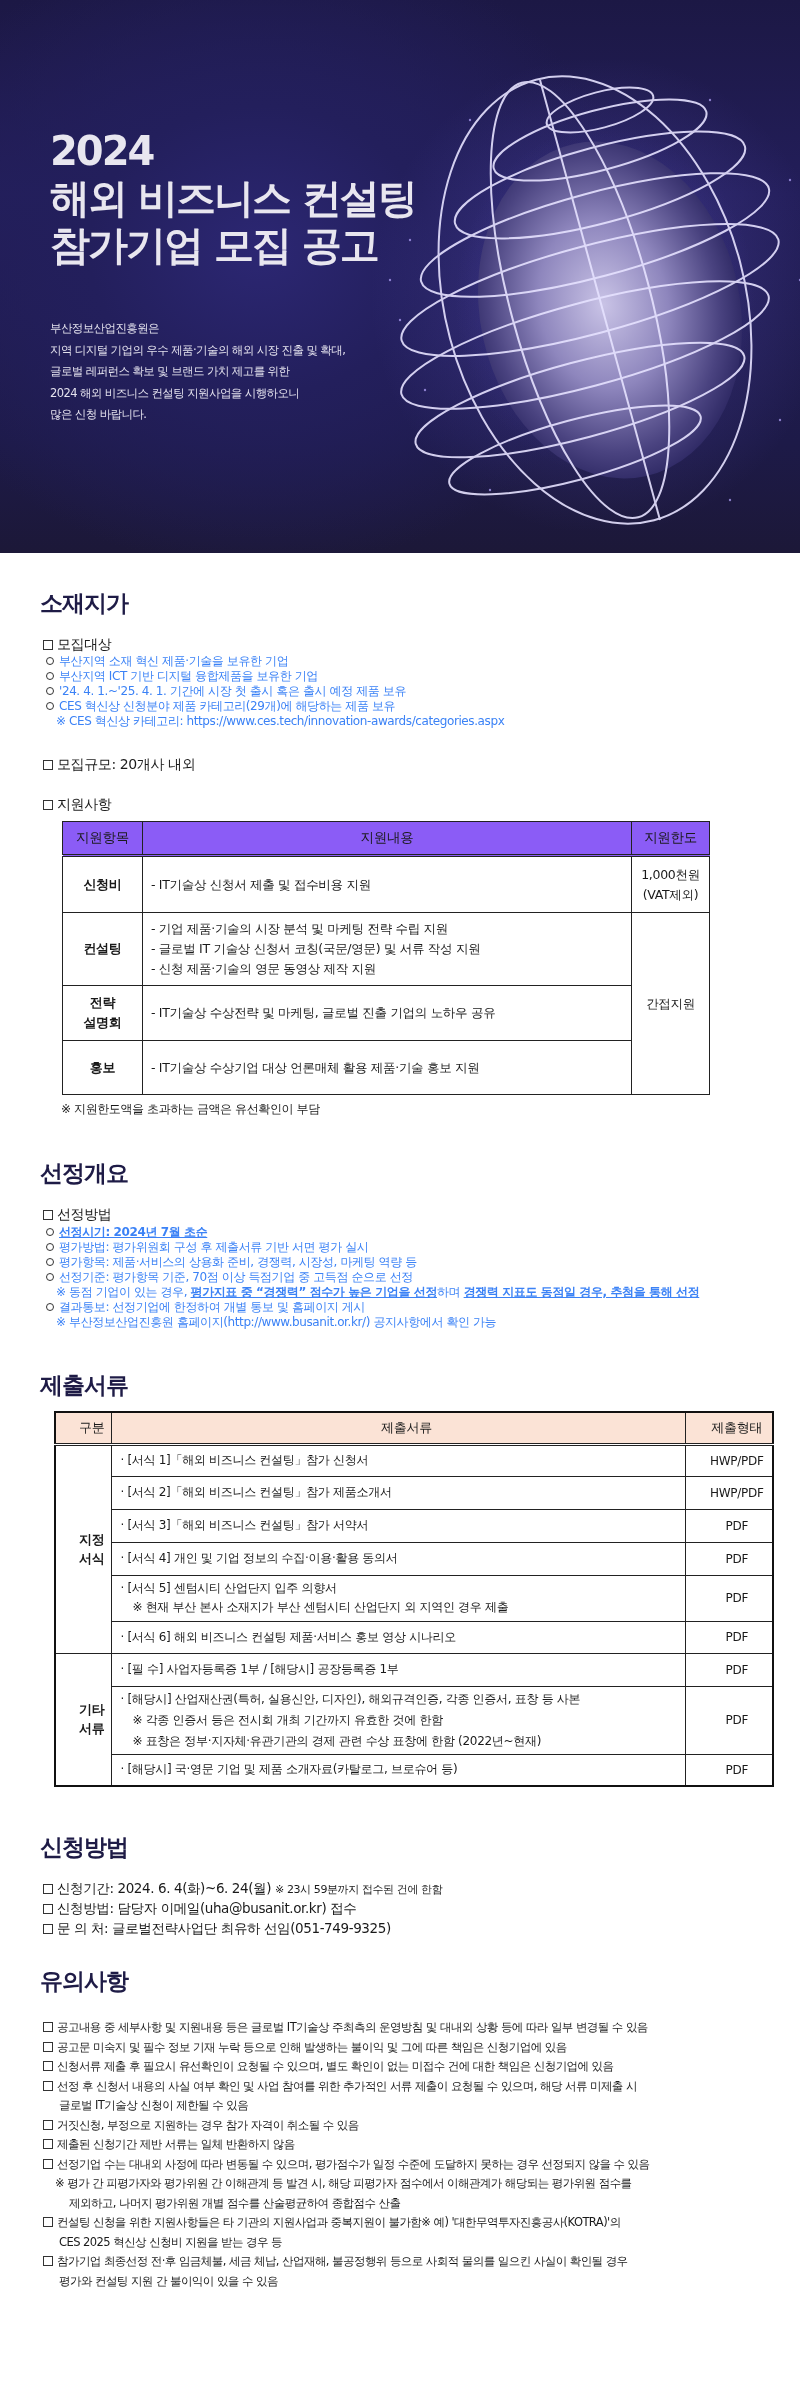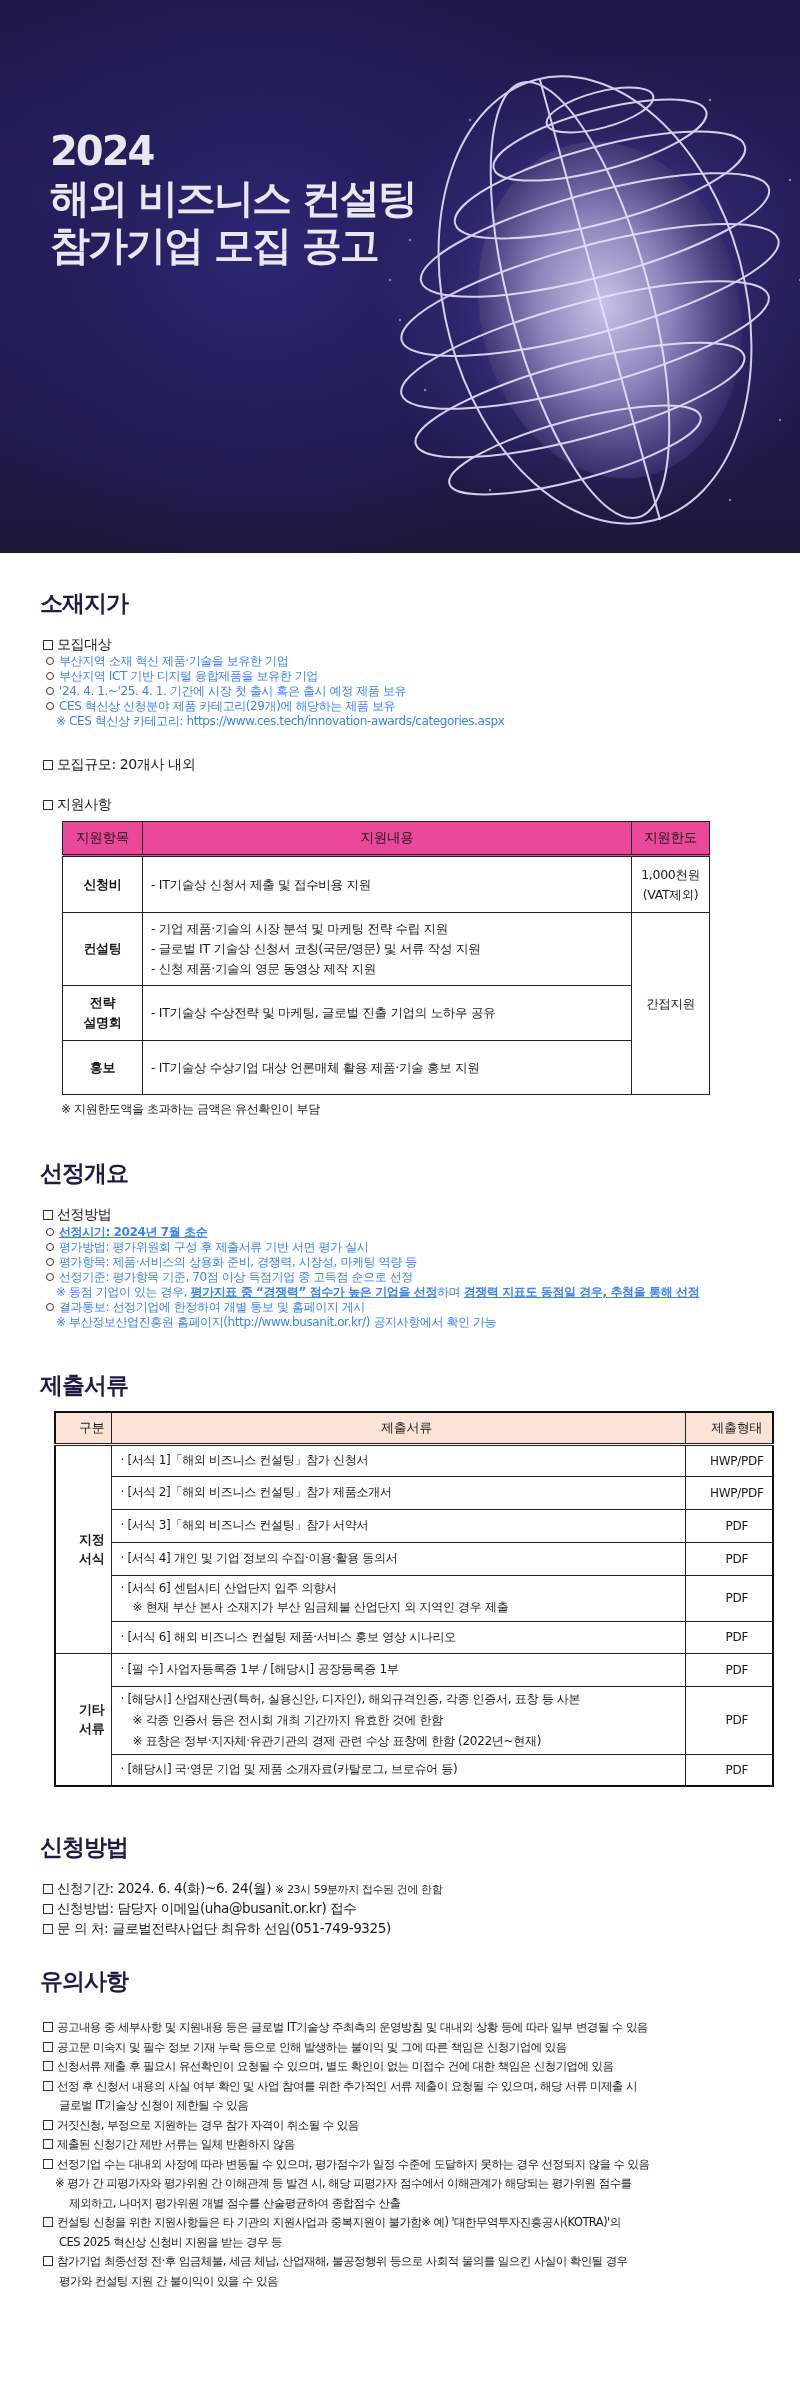--- a/index.html
+++ b/index.html
@@ -31,21 +31,21 @@
   }
   .sub-title { font-size: 14px; margin-left: 43px; color: #1a1a1a; letter-spacing: -0.4px; }
   .line { font-size: 12px; line-height: 15px; margin-left: 46px; white-space: nowrap; letter-spacing: -0.4px; color: #3b82f6; }
   .line.note { margin-left: 56px; }
   .bold-u { font-weight: bold; text-decoration: underline; }
 
   
   table { border-collapse: collapse; }
   .tbl1 { position: absolute; left: 62px; width: 648px; font-size: 12.5px; letter-spacing: -0.3px; }
   .tbl1 th, .tbl1 td { border: 1px solid #222; }
-  .tbl1 thead th { background: #ec4899; font-weight: normal; height: 34px; font-size: 13.5px; border-bottom: 3px double #222; }
+  .tbl1 thead th { background: #8b5cf6; font-weight: normal; height: 34px; font-size: 13.5px; border-bottom: 3px double #222; }
   .tbl1 td.cat { text-align: center; font-weight: bold; font-size: 13px; }
   .tbl1 td.desc { padding-left: 8px; line-height: 20px; }
   .tbl1 td.lim { text-align: center; font-size: 12.5px; line-height: 20px; }
 
   .tbl2 { position: absolute; left: 54px; width: 720px; font-size: 12px; letter-spacing: -0.3px; border: 2px solid #111; }
   .tbl2 th, .tbl2 td { border: 1px solid #222; padding-left: 16px; }
   .tbl2 thead th { background: #fbe3d6; font-weight: normal; height: 32px; font-size: 13px; border-bottom: 3px double #222; }
   .tbl2 td.grp { text-align: center; font-weight: bold; font-size: 13px; line-height: 19px; }
   .tbl2 td.doc { padding-left: 8px; line-height: 19px; }
   .tbl2 td.fmt { text-align: center; }
@@ -105,20 +105,27 @@
         <circle cx="360" cy="440" r="1.2"></circle>
           <circle cx="20" cy="220" r="1.2"></circle>
           <circle cx="435" cy="300" r="1.2"></circle>
       </g>
     </svg>
     <div class="hero-title">
       <div>2024</div>
       <div>해외 비즈니스 컨설팅</div>
       <div>참가기업 모집 공고</div>
     </div>
+    <div class="hero-desc">
+      <div>부산정보산업진흥원은</div>
+      <div>지역 디지털 기업의 우수 제품·기술의 해외 시장 진출 및 확대,</div>
+      <div>글로벌 레퍼런스 확보 및 브랜드 가치 제고를 위한</div>
+      <div>2024 해외 비즈니스 컨설팅 지원사업을 시행하오니</div>
+      <div>많은 신청 바랍니다.</div>
+    </div>
   </div>
 
   <div class="abs section-title" style="top:588px;">소재지가</div>
 
   <div class="abs sub-title" style="top:636px;"><span class="sq"></span><span>모집대상</span></div>
   <div class="abs line" style="top:654px;"><span class="circ"></span><span>부산지역 소재 혁신 제품·기술을 보유한 기업</span></div>
   <div class="abs line" style="top:669px;"><span class="circ"></span><span>부산지역 ICT 기반 디지털 융합제품을 보유한 기업</span></div>
   <div class="abs line" style="top:684px;"><span class="circ"></span><span>'24. 4. 1.~'25. 4. 1. 기간에 시장 첫 출시 혹은 출시 예정 제품 보유</span></div>
   <div class="abs line" style="top:699px;"><span class="circ"></span><span>CES 혁신상 신청분야 제품 카테고리(29개)에 해당하는 제품 보유</span></div>
   <div class="abs line note" style="top:714px;">※ CES 혁신상 카테고리: https://www.ces.tech/innovation-awards/categories.aspx</div>
@@ -214,22 +221,22 @@
       <tr style="height:33px;">
         <td class="doc">· [서식 3]「해외 비즈니스 컨설팅」참가 서약서</td>
         <td class="fmt">PDF</td>
       </tr>
       <tr style="height:33px;">
         <td class="doc">· [서식 4] 개인 및 기업 정보의 수집·이용·활용 동의서</td>
         <td class="fmt">PDF</td>
       </tr>
       <tr style="height:46px;">
         <td class="doc">
-          <div>· [서식 6] 센텀시티 산업단지 입주 의향서</div>
-          <div style="padding-left:12px;">  ※ 현재 부산 본사 소재지가 부산 임금체불 산업단지 외 지역인 경우 제출</div>
+          <div>· [서식 5] 센텀시티 산업단지 입주 의향서</div>
+          <div style="padding-left:12px;">  ※ 현재 부산 본사 소재지가 부산 센텀시티 산업단지 외 지역인 경우 제출</div>
         </td>
         <td class="fmt">PDF</td>
       </tr>
       <tr style="height:32px;">
         <td class="doc">· [서식 6] 해외 비즈니스 컨설팅 제품·서비스 홍보 영상 시나리오</td>
         <td class="fmt">PDF</td>
       </tr>
       <tr style="height:33px;">
         <td class="grp" rowspan="3">
           <div>기타</div>

